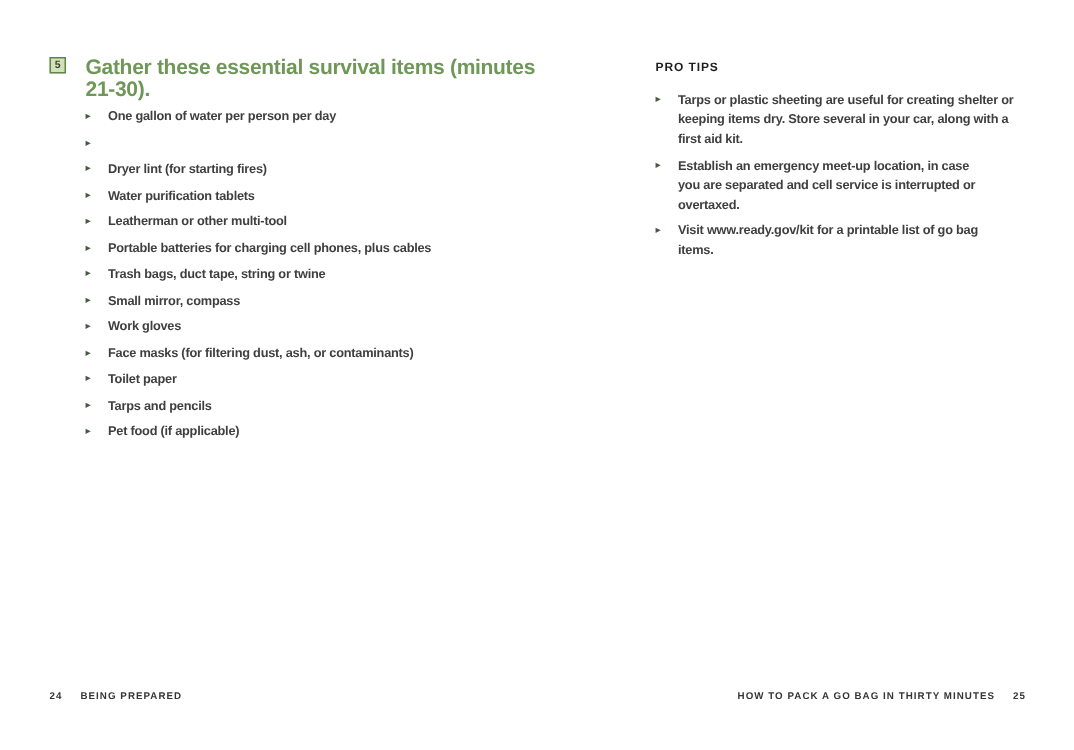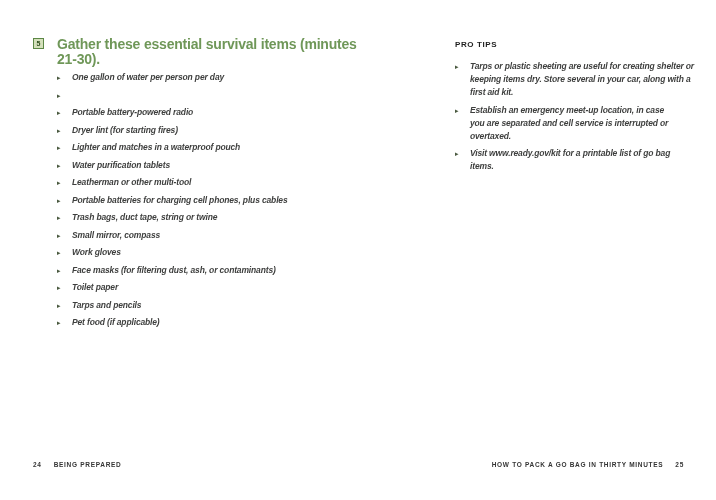--- a/index.html
+++ b/index.html
@@ -63,27 +63,26 @@
     line-height: 13px;
     color: #4a5a40;
   }
   .item-text {
     font-size: 8.5px;
     font-weight: 700;
     letter-spacing: -0.15px;
     line-height: 13px;
     white-space: pre-line;
     color: #3e3f3e;
-    font-style: italic;
   }
 
   
   .right-content {
     position: absolute;
-    left: 455px; top: 38px;
+    left: 437px; top: 38px;
     width: 255px;
   }
   .protips-heading {
     color: #1e1e1e;
     font-size: 8px;
     font-weight: 700;
     letter-spacing: 0.6px;
     line-height: 13px;
   }
   ul.tips-list {
@@ -126,29 +125,21 @@
     <ul class="item-list">
         <li>
           <span class="bullet">▸</span>
           <span class="item-text">One gallon of water per person per day</span>
         </li>
         <li>
           <span class="bullet">▸</span>
         </li>
         <li>
           <span class="bullet">▸</span>
-          <span class="item-text">Portable battery-powered radio</span>
-        </li>
-        <li>
-          <span class="bullet">▸</span>
           <span class="item-text">Dryer lint (for starting fires)</span>
-        </li>
-        <li>
-          <span class="bullet">▸</span>
-          <span class="item-text">Lighter and matches in a waterproof pouch</span>
         </li>
         <li>
           <span class="bullet">▸</span>
           <span class="item-text">Water purification tablets</span>
         </li>
         <li>
           <span class="bullet">▸</span>
           <span class="item-text">Leatherman or other multi-tool</span>
         </li>
         <li>

